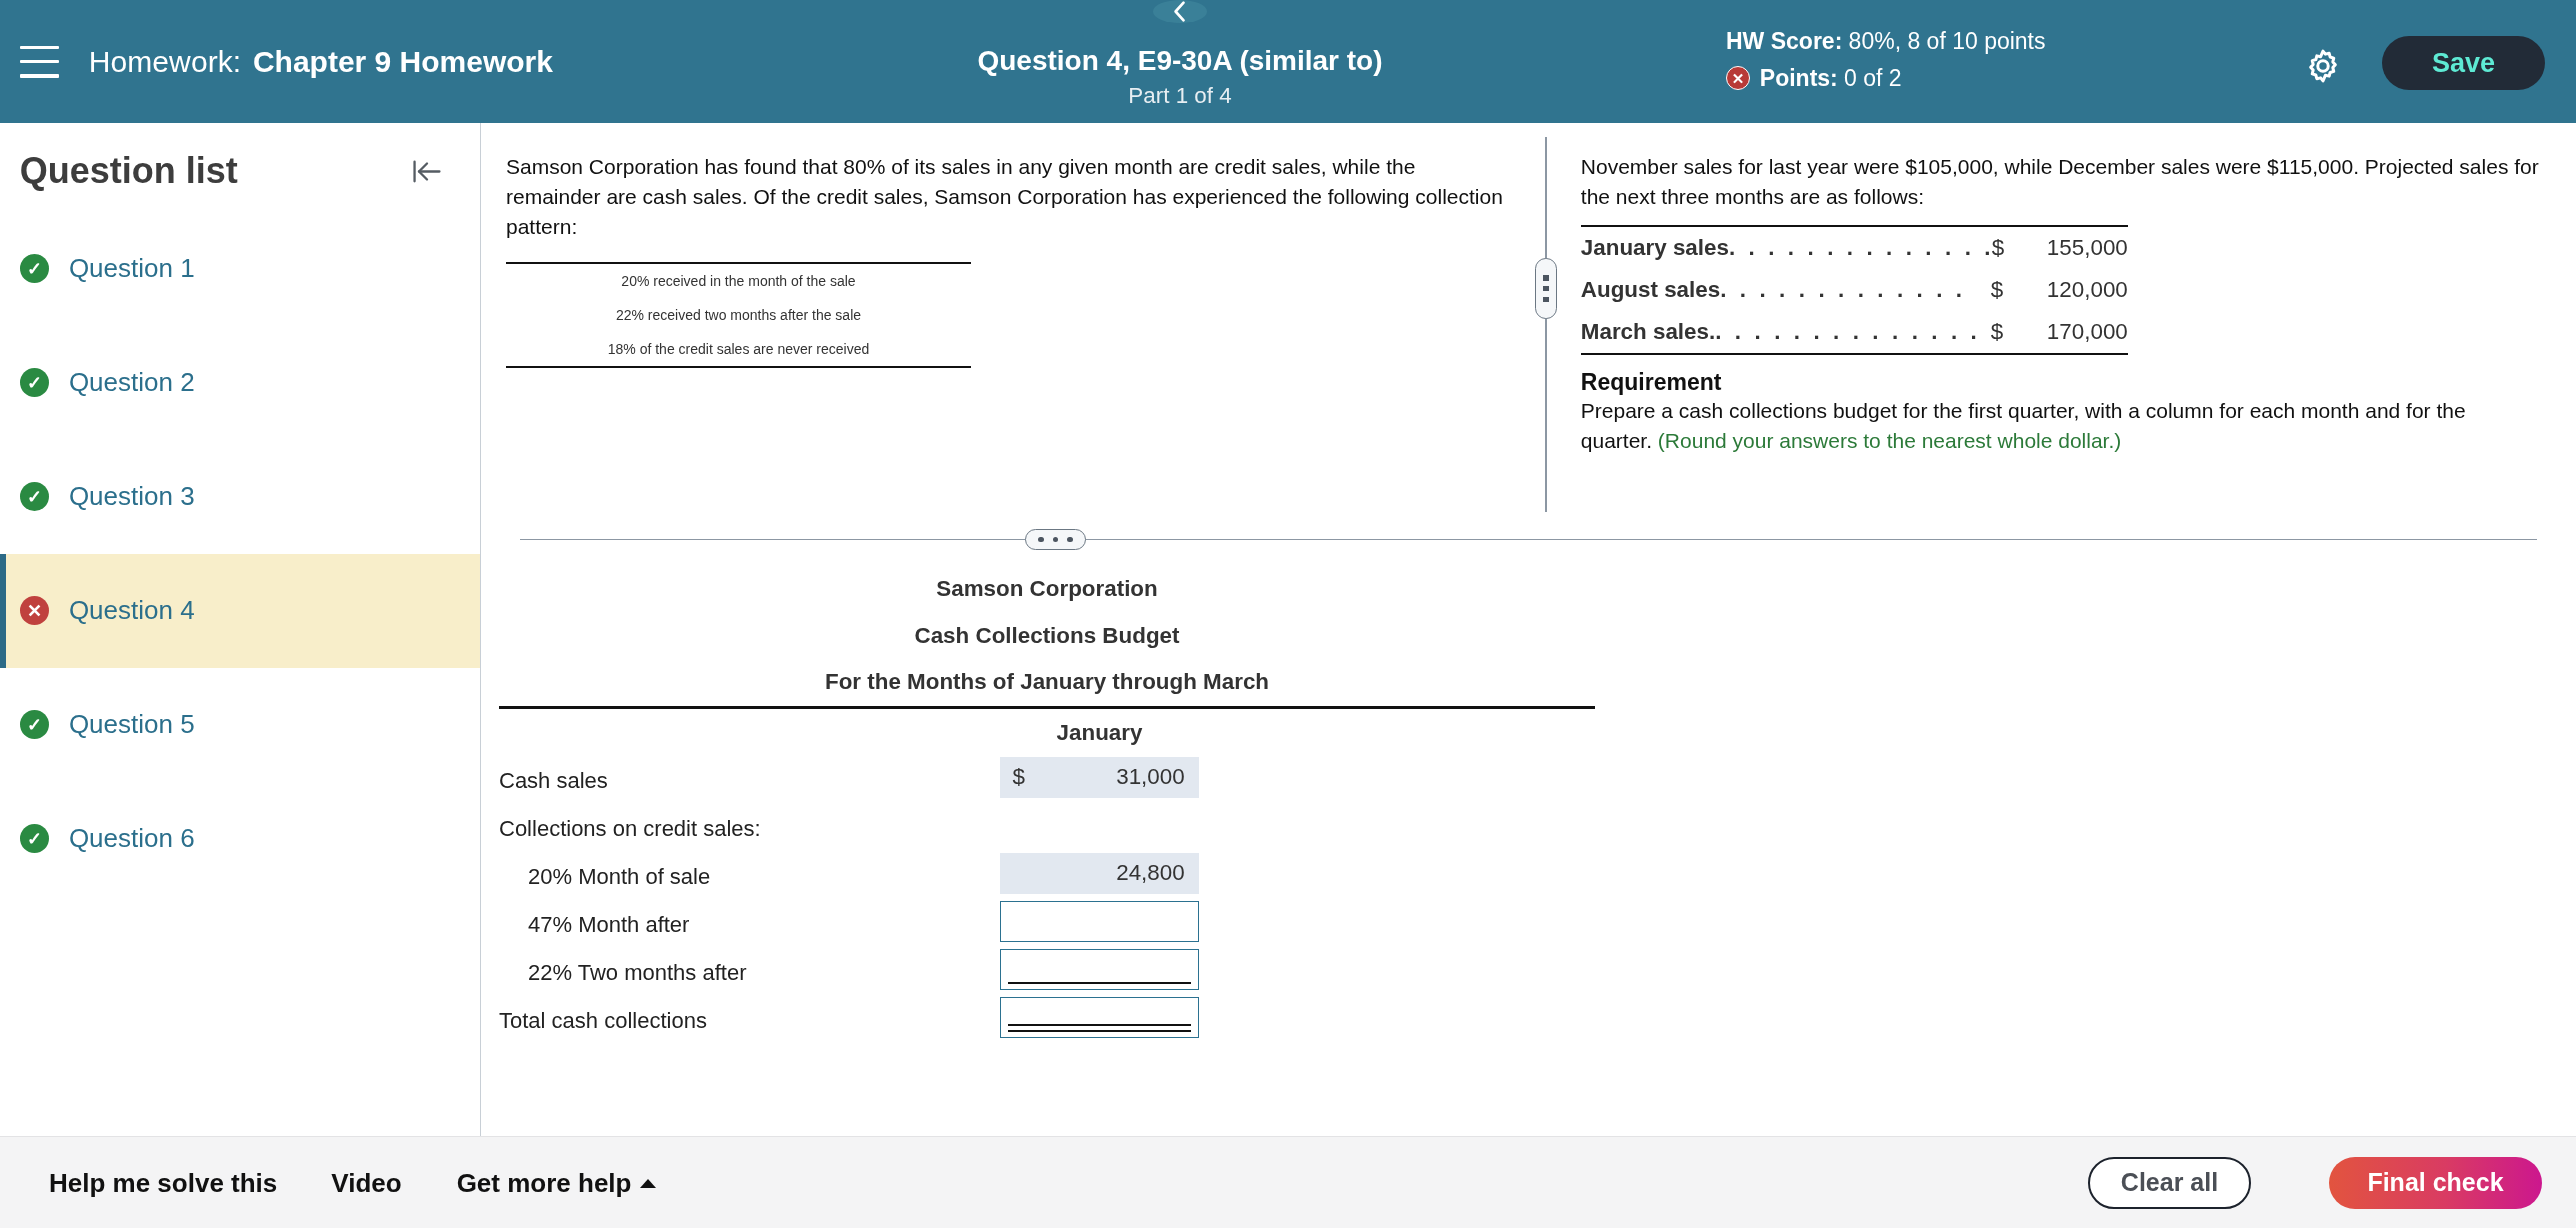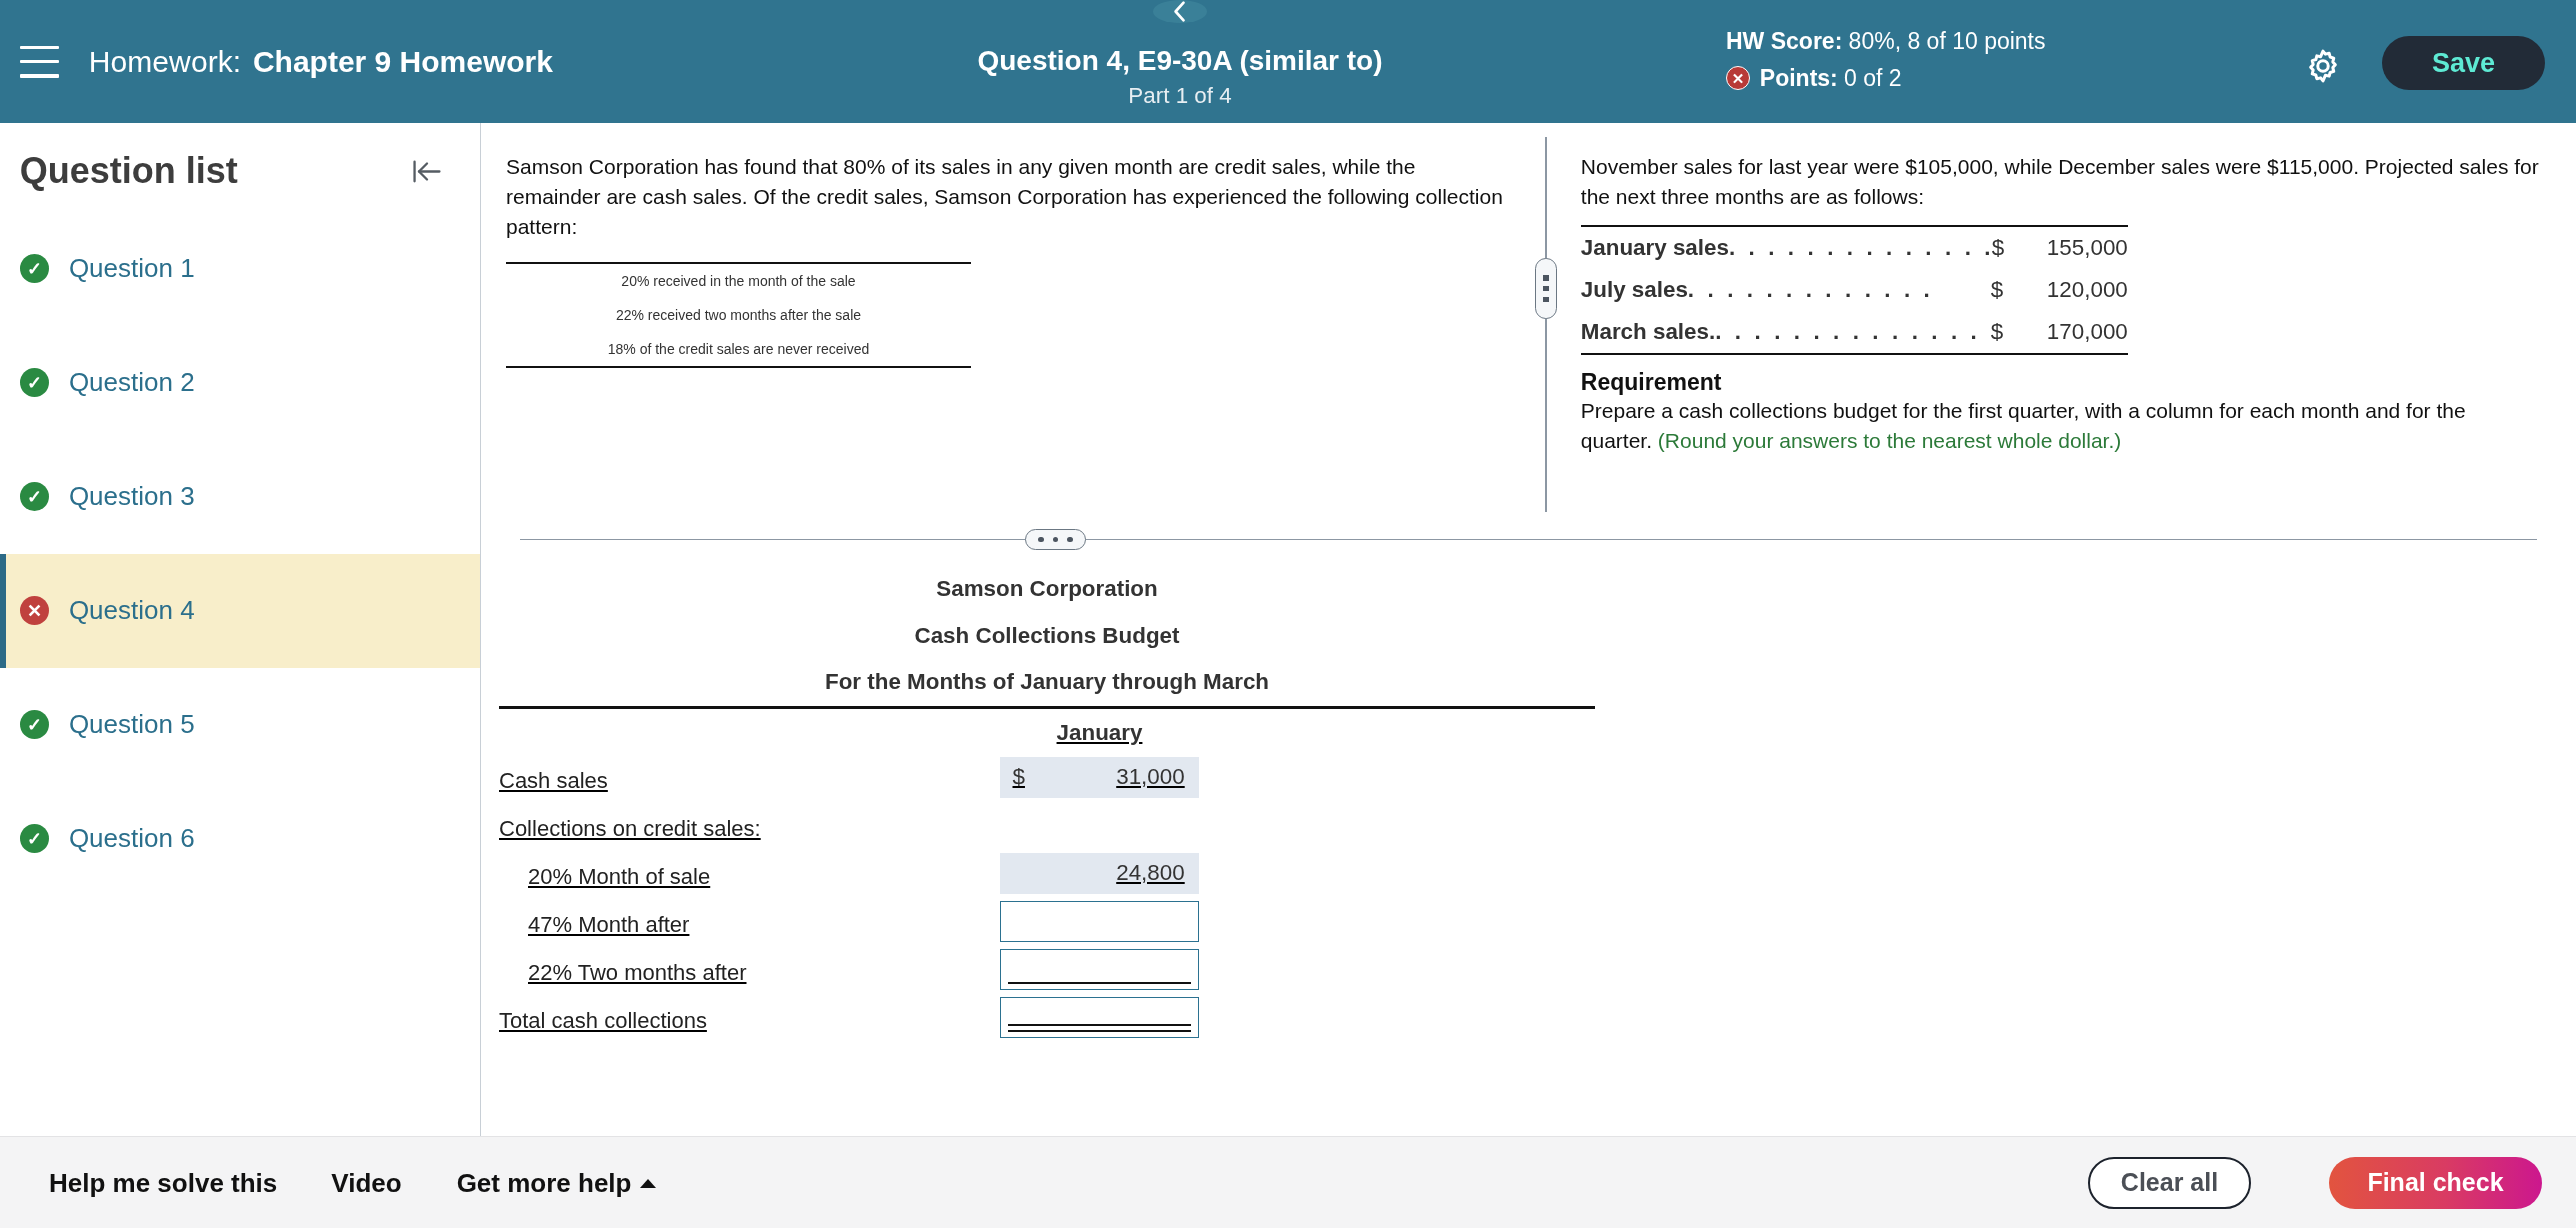--- a/index.html
+++ b/index.html
@@ -146,21 +146,21 @@
 
   
   .worksheet { flex: 1 1 auto; padding: 38px 0 0 0; min-height: 0; overflow: hidden; position: relative; }
   .ws-inner { width: 1096px; margin-left: 18px; }
   .ws-titles { text-align: center; padding-right: 0; }
   .ws-t { font-size: 22.4px; font-weight: bold; color: #333; line-height: 1; margin-bottom: 24px; }
   .ws-t:last-child { margin-bottom: 0; }
   .ws-rule { height: 2.7px; background: #111; margin-top: 12.5px; }
 
   .ws-rows { margin-top: 0; }
-  .ws-row { display: flex; align-items: center; height: 48px; text-decoration: underline; }
+  .ws-row { display: flex; align-items: center; height: 48px; }
   .ws-lbl { width: 501px; flex: 0 0 501px; font-size: 22px; color: #222; }
   .ws-lbl.ind1 { padding-left: 29px; }
   .ws-cell { width: 199px; flex: 0 0 199px; position: relative; height: 48px; }
 
   .colhdr { font-size: 22.4px; font-weight: bold; color: #333; text-align: center; line-height: 48px; }
   .colhdr-rule { height: 2.7px; background: #111; width: 199px; }
 
   .cellbox {
     width: 199px; height: 41px;
     display: flex; align-items: center;
@@ -328,21 +328,21 @@
             <div class="sales-row">
               <span class="sales-name">
                 <span>January sales</span>
                 <span class="dots">. . . . . . . . . . . . . .</span>
               </span>
               <span class="sales-cur">$</span>
               <span class="sales-val">155,000</span>
             </div>
             <div class="sales-row">
               <span class="sales-name">
-                <span>July sales</span>
+                <span>August sales</span>
                 <span class="dots">. . . . . . . . . . . . .</span>
               </span>
               <span class="sales-cur">$</span>
               <span class="sales-val">120,000</span>
             </div>
             <div class="sales-row">
               <span class="sales-name">
                 <span>March sales.</span>
                 <span class="dots">. . . . . . . . . . . . . .</span>
               </span>

